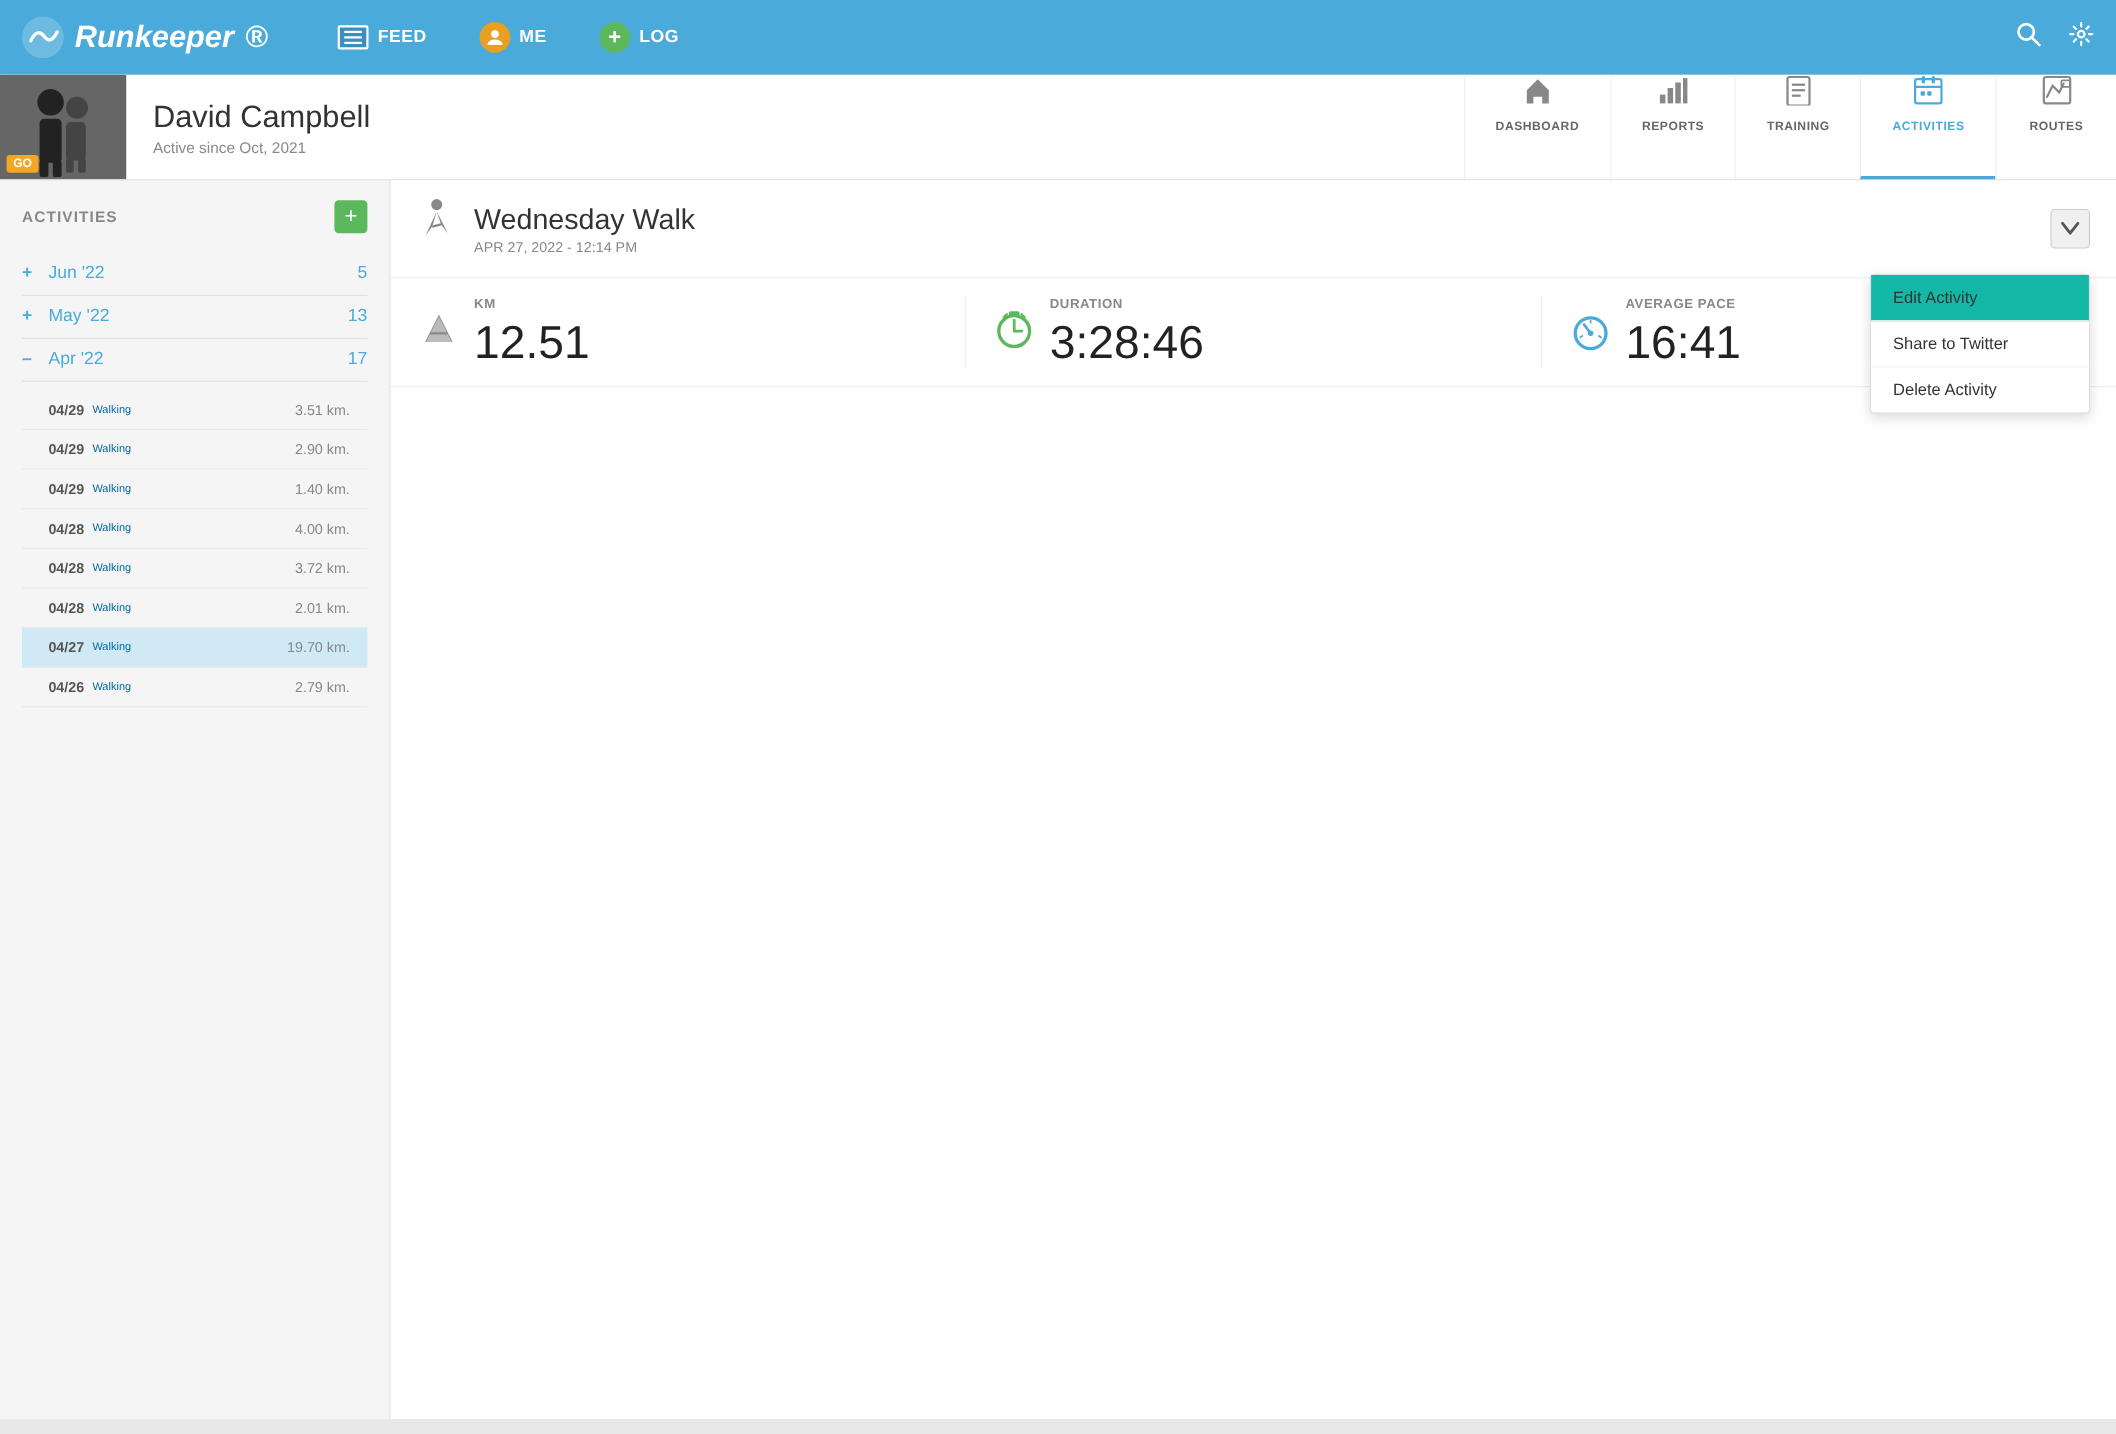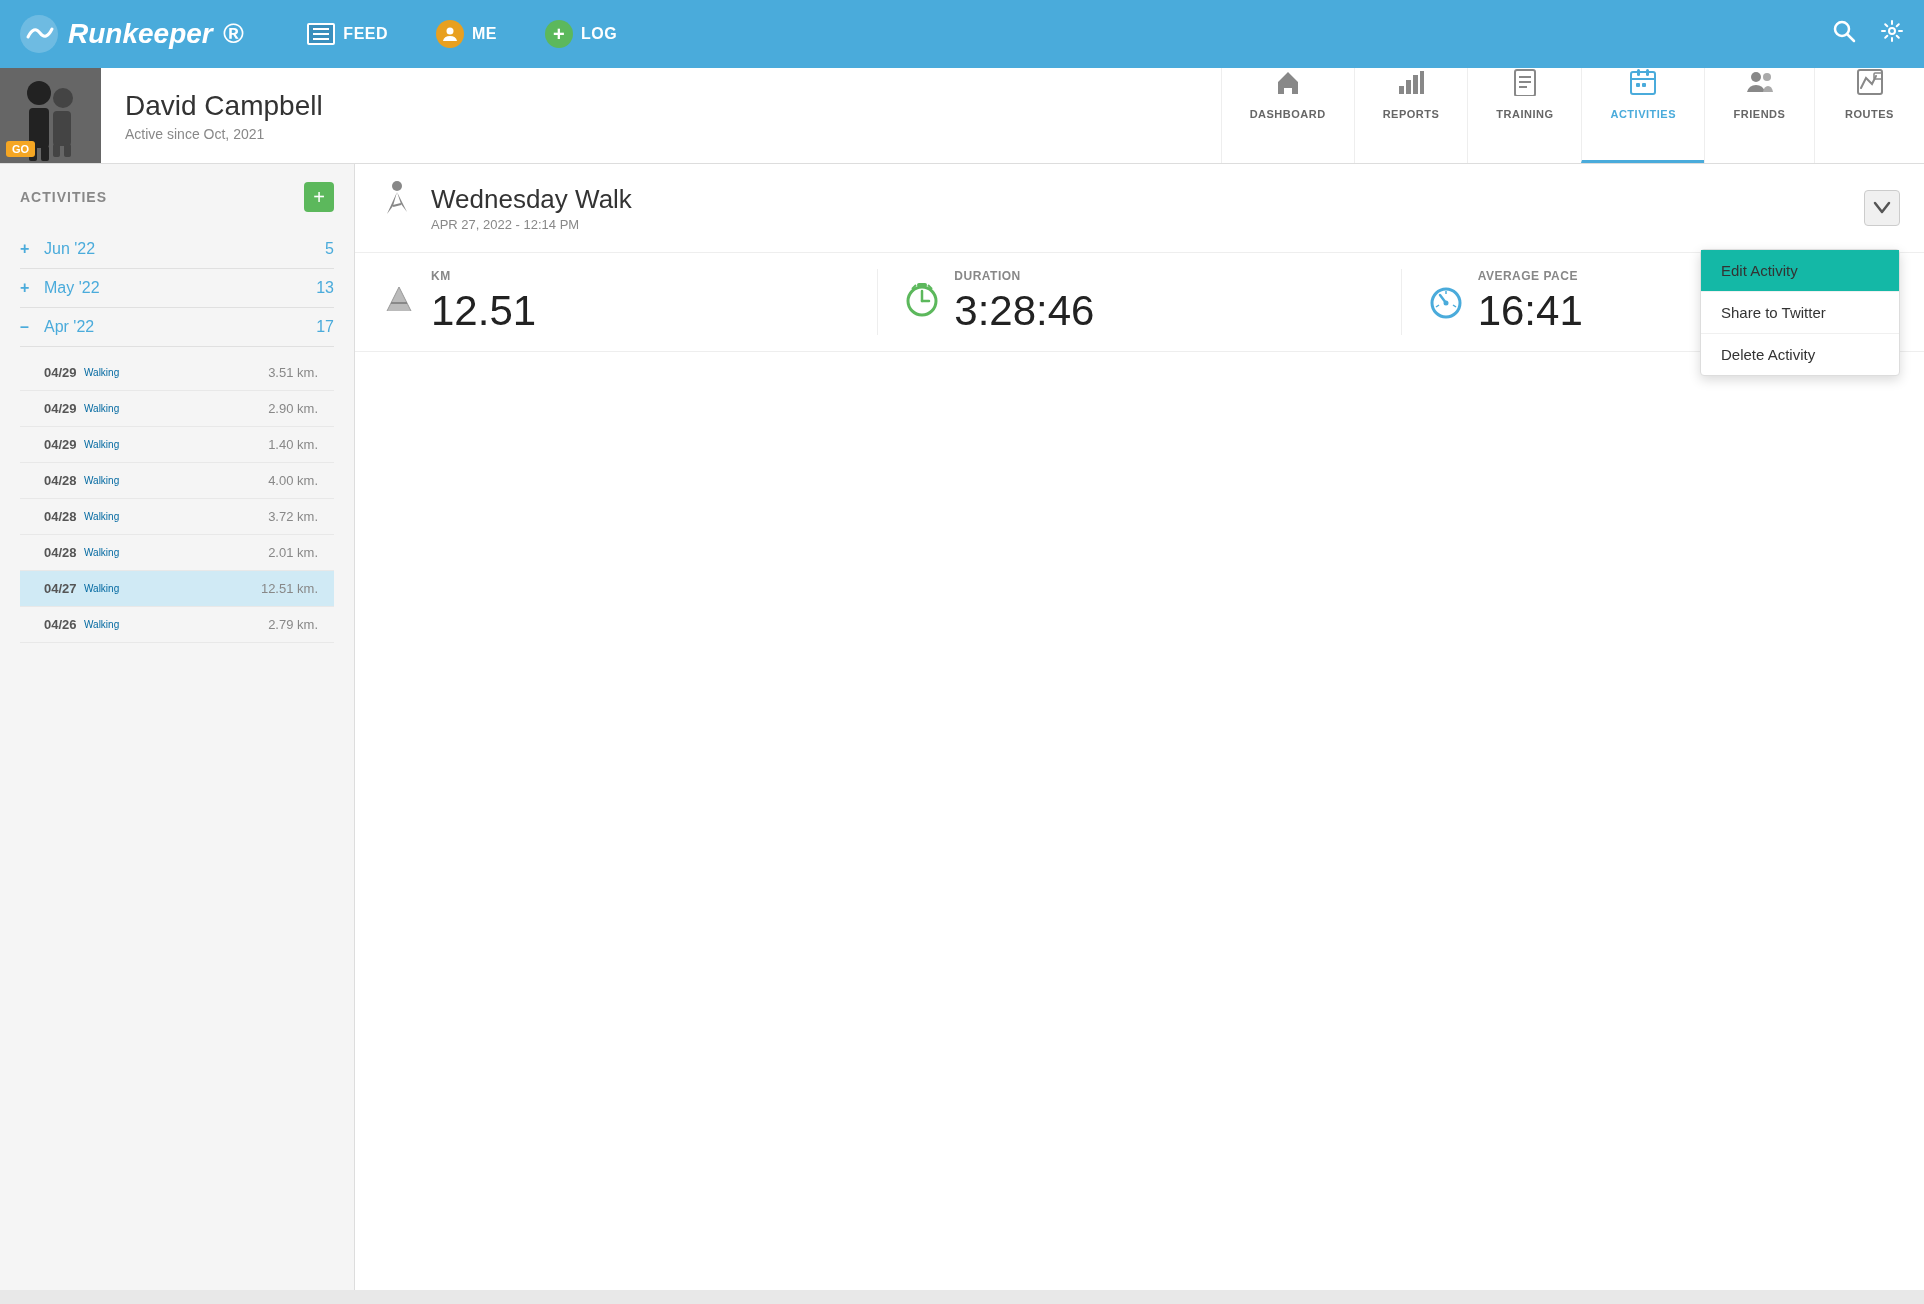--- a/index.html
+++ b/index.html
@@ -103,21 +103,21 @@
 
     
     .profile-header {
       background: white;
       display: flex;
       align-items: stretch;
       border-bottom: 1px solid #ddd;
       position: relative;
     }
     .profile-photo {
-      width: 101px;
+      width: 115px;
       background: #f97316;
       display: flex;
       align-items: flex-end;
       justify-content: center;
       overflow: hidden;
       position: relative;
       flex-shrink: 0;
     }
     .go-badge {
       position: absolute;
@@ -533,31 +533,20 @@
           <line x1="2" y1="11" x2="26" y2="11" stroke="#4aabdb" stroke-width="2"></line>
           <rect x="7" y="15" width="4" height="4" rx="1" fill="#4aabdb"></rect>
           <rect x="13" y="15" width="4" height="4" rx="1" fill="#4aabdb"></rect>
         </svg>
       </div>
       <div class="tab-label">ACTIVITIES</div>
     </div>
     <div class="profile-tab">
       <div class="tab-icon">
         <svg width="28" height="28" viewBox="0 0 28 28">
-          <circle cx="10" cy="9" r="5" fill="#888"></circle>
-          <path d="M1 24 Q3 17 10 17 Q17 17 19 24" fill="#888"></path>
-          <circle cx="21" cy="9" r="4" fill="#aaa"></circle>
-          <path d="M17 24 Q18 18 22 18 Q26 18 27 24" fill="#aaa"></path>
-        </svg>
-      </div>
-      <div class="tab-label">FRIENDS</div>
-    </div>
-    <div class="profile-tab">
-      <div class="tab-icon">
-        <svg width="28" height="28" viewBox="0 0 28 28">
           <rect x="2" y="2" width="24" height="24" rx="2" fill="none" stroke="#888" stroke-width="2"></rect>
           <path d="M5 20 L10 10 L16 16 L20 8" stroke="#888" stroke-width="2" fill="none" stroke-linecap="round"></path>
           <rect x="18" y="5" width="8" height="6" rx="1" fill="none" stroke="#888" stroke-width="1.5"></rect>
         </svg>
       </div>
       <div class="tab-label">ROUTES</div>
     </div>
   </div>
 </div>
 
@@ -613,21 +602,21 @@
           <span class="activity-dist">3.72 km.</span>
         </div>
         <div class="activity-item">
           <span class="activity-date">04/28</span>
           <span class="activity-type">Walking</span>
           <span class="activity-dist">2.01 km.</span>
         </div>
         <div class="activity-item selected">
           <span class="activity-date">04/27</span>
           <span class="activity-type">Walking</span>
-          <span class="activity-dist">12.51 km.</span>
+          <span class="activity-dist">19.70 km.</span>
         </div>
         <div class="activity-item">
           <span class="activity-date">04/26</span>
           <span class="activity-type">Walking</span>
           <span class="activity-dist">2.79 km.</span>
         </div>
       </div>
     </div>
   </div>
 

